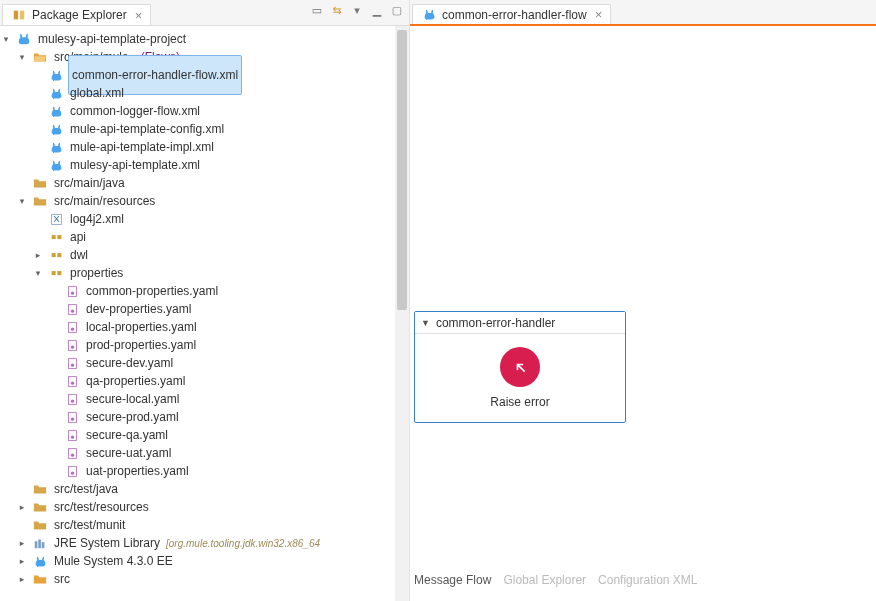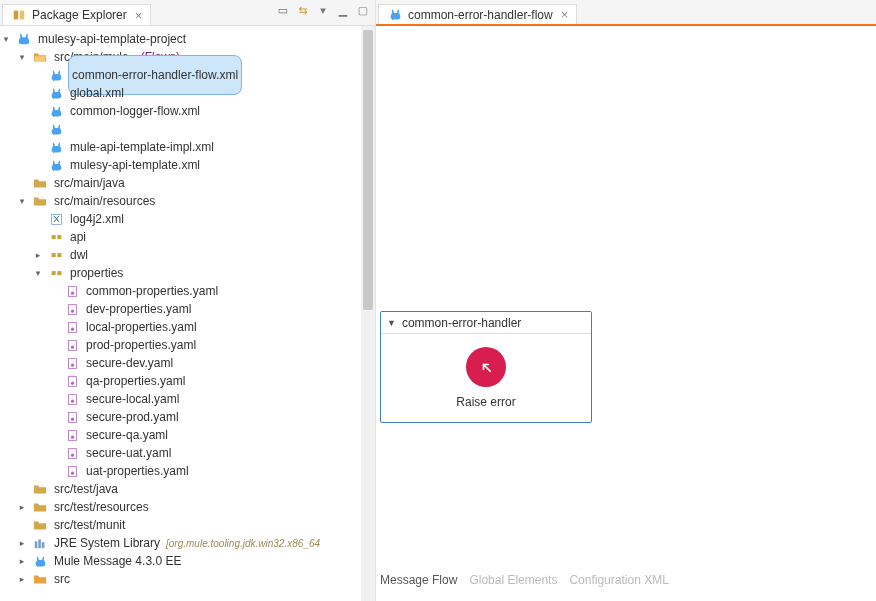--- a/index.html
+++ b/index.html
@@ -1,30 +1,30 @@
 <!DOCTYPE html>
 <html><head>
 <meta charset="utf-8">
 <style>
   * { box-sizing: border-box; margin: 0; padding: 0; font-family: "Segoe UI", Tahoma, sans-serif; font-size: 12px; }
   body { width: 876px; height: 601px; background: #fff; display: flex; overflow: hidden; color: #333; }
 
   
-  .left-panel { width: 376px; height: 100%; border-right: 1px solid #e3e3e3; position: relative; display: flex; flex-direction: column; }
+  .left-panel { width: 410px; height: 100%; border-right: 1px solid #e3e3e3; position: relative; display: flex; flex-direction: column; }
   .tabbar-left { height: 26px; background: #f5f5f5; border-bottom: 1px solid #ddd; display: flex; align-items: stretch; padding-left: 2px; position: relative; }
   .tab { display: flex; align-items: center; gap: 5px; padding: 0 8px; background: #fff; border: 1px solid #ddd; border-bottom: none; margin-top: 4px; cursor: pointer; white-space: nowrap; }
   .tab .close { color: #888; font-size: 13px; margin-left: 3px; }
   .tabbar-icons { position: absolute; right: 4px; top: 2px; display: flex; gap: 4px; align-items: center; }
   .tbicon { width: 16px; height: 16px; display: inline-flex; align-items: center; justify-content: center; color: #777; cursor: pointer; font-size: 11px; }
 
   .tree-wrap { flex: 1; overflow: auto; position: relative; }
   .tree { list-style: none; padding: 4px 0 10px 0; }
   .tree ul { list-style: none; padding-left: 16px; }
   .node { display: flex; align-items: center; gap: 4px; height: 18px; padding: 0 4px 0 0; cursor: pointer; white-space: nowrap; }
-  .node.selected > .label { background: #cde6fa; border: 1px solid #7eb4ea; border-radius: 8px; padding: 12px 3px; }
+  .node.selected > .label { background: #cde6fa; border: 1px solid #7eb4ea; border-radius: 2px; padding: 12px 3px; }
   .caret { width: 12px; height: 12px; display: inline-flex; align-items: center; justify-content: center; color: #666; font-size: 9px; }
   .caret.blank { color: transparent; }
   .icon { width: 16px; height: 16px; display: inline-flex; align-items: center; justify-content: center; font-size: 12px; }
   .label { padding: 0 2px; }
   .annot { color: #701a75; margin-left: 6px; }
   .lib-annot { color: #9b8a56; font-size: 10px; font-style: italic; }
 
   .scrollbar { position: absolute; right: 0; top: 26px; bottom: 0; width: 14px; background: #f1f1f1; }
   .scrollthumb { position: absolute; left: 2px; right: 2px; top: 4px; height: 280px; background: #c8c8c8; border-radius: 2px; }
 
@@ -133,20 +133,21 @@
                   </div>
                 </li>
               <li>
                   <div class="node">
                     <span class="caret blank">·</span>
                     <span class="icon bunny">
                       <svg viewBox="0 0 16 16" width="13" height="13">
                         <path fill="#4aa3ef" d="M4 2c1 0 2 2 2 4H10c0-2 1-4 2-4s0 4 0 4c1 1 2 3 2 5 0 3-3 3-6 3s-6 0-6-3c0-2 1-4 2-5 0 0-1-4 0-4z"></path>
                       </svg>
                     </span>
+                    <span class="label">mule-api-template-config.xml</span>
                   </div>
                 </li>
               <li>
                   <div class="node">
                     <span class="caret blank">·</span>
                     <span class="icon bunny">
                       <svg viewBox="0 0 16 16" width="13" height="13">
                         <path fill="#4aa3ef" d="M4 2c1 0 2 2 2 4H10c0-2 1-4 2-4s0 4 0 4c1 1 2 3 2 5 0 3-3 3-6 3s-6 0-6-3c0-2 1-4 2-5 0 0-1-4 0-4z"></path>
                       </svg>
                     </span>
@@ -423,21 +424,21 @@
               </div>
             </li>
           <li>
               <div class="node">
                 <span class="caret">▸</span>
                 <span class="icon bunny">
                   <svg viewBox="0 0 16 16" width="13" height="13">
                     <path fill="#4aa3ef" d="M4 2c1 0 2 2 2 4H10c0-2 1-4 2-4s0 4 0 4c1 1 2 3 2 5 0 3-3 3-6 3s-6 0-6-3c0-2 1-4 2-5 0 0-1-4 0-4z"></path>
                   </svg>
                 </span>
-                <span class="label">Mule Message 4.3.0 EE</span>
+                <span class="label">Mule System 4.3.0 EE</span>
               </div>
             </li>
           <li>
               <div class="node">
                 <span class="caret">▸</span>
                 <span class="icon folder">
                   <svg viewBox="0 0 16 16" width="14" height="14">
                     <path fill="#e7a33d" d="M1 4h5l1 2h8v7H1z"></path>
                   </svg>
                 </span>
@@ -478,17 +479,17 @@
           <svg viewBox="0 0 24 24">
               <path d="M9 15 L9 9 L15 9 M9 9 L17 17" stroke-linecap="round"></path>
             </svg>
         </div>
         <span>Raise error</span>
       </div>
     </div>
 
     <div class="bottom-tabs">
       <span>Message Flow</span>
-      <span>Global Elements</span>
+      <span>Global Explorer</span>
       <span>Configuration XML</span>
     </div>
   </div>
 </div>
 
 </body></html>

